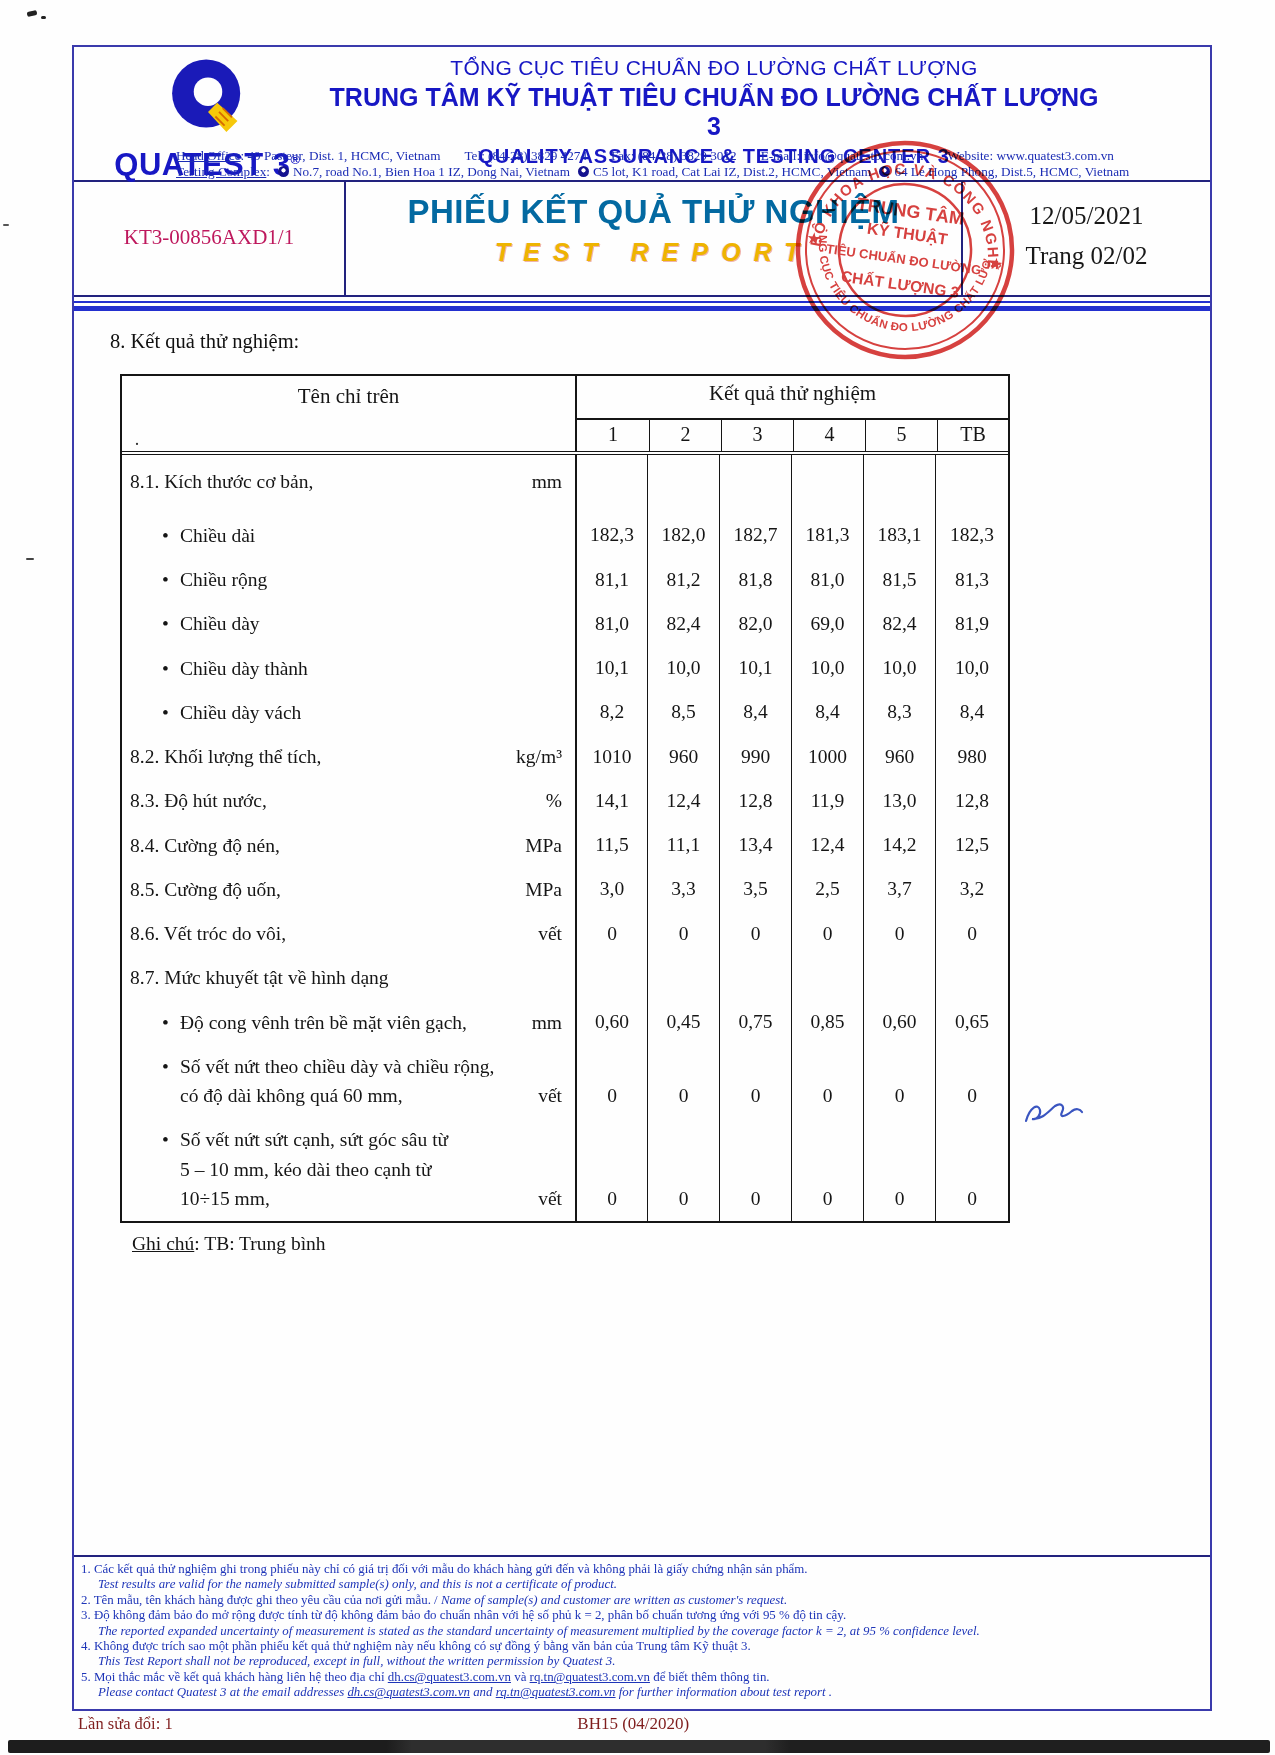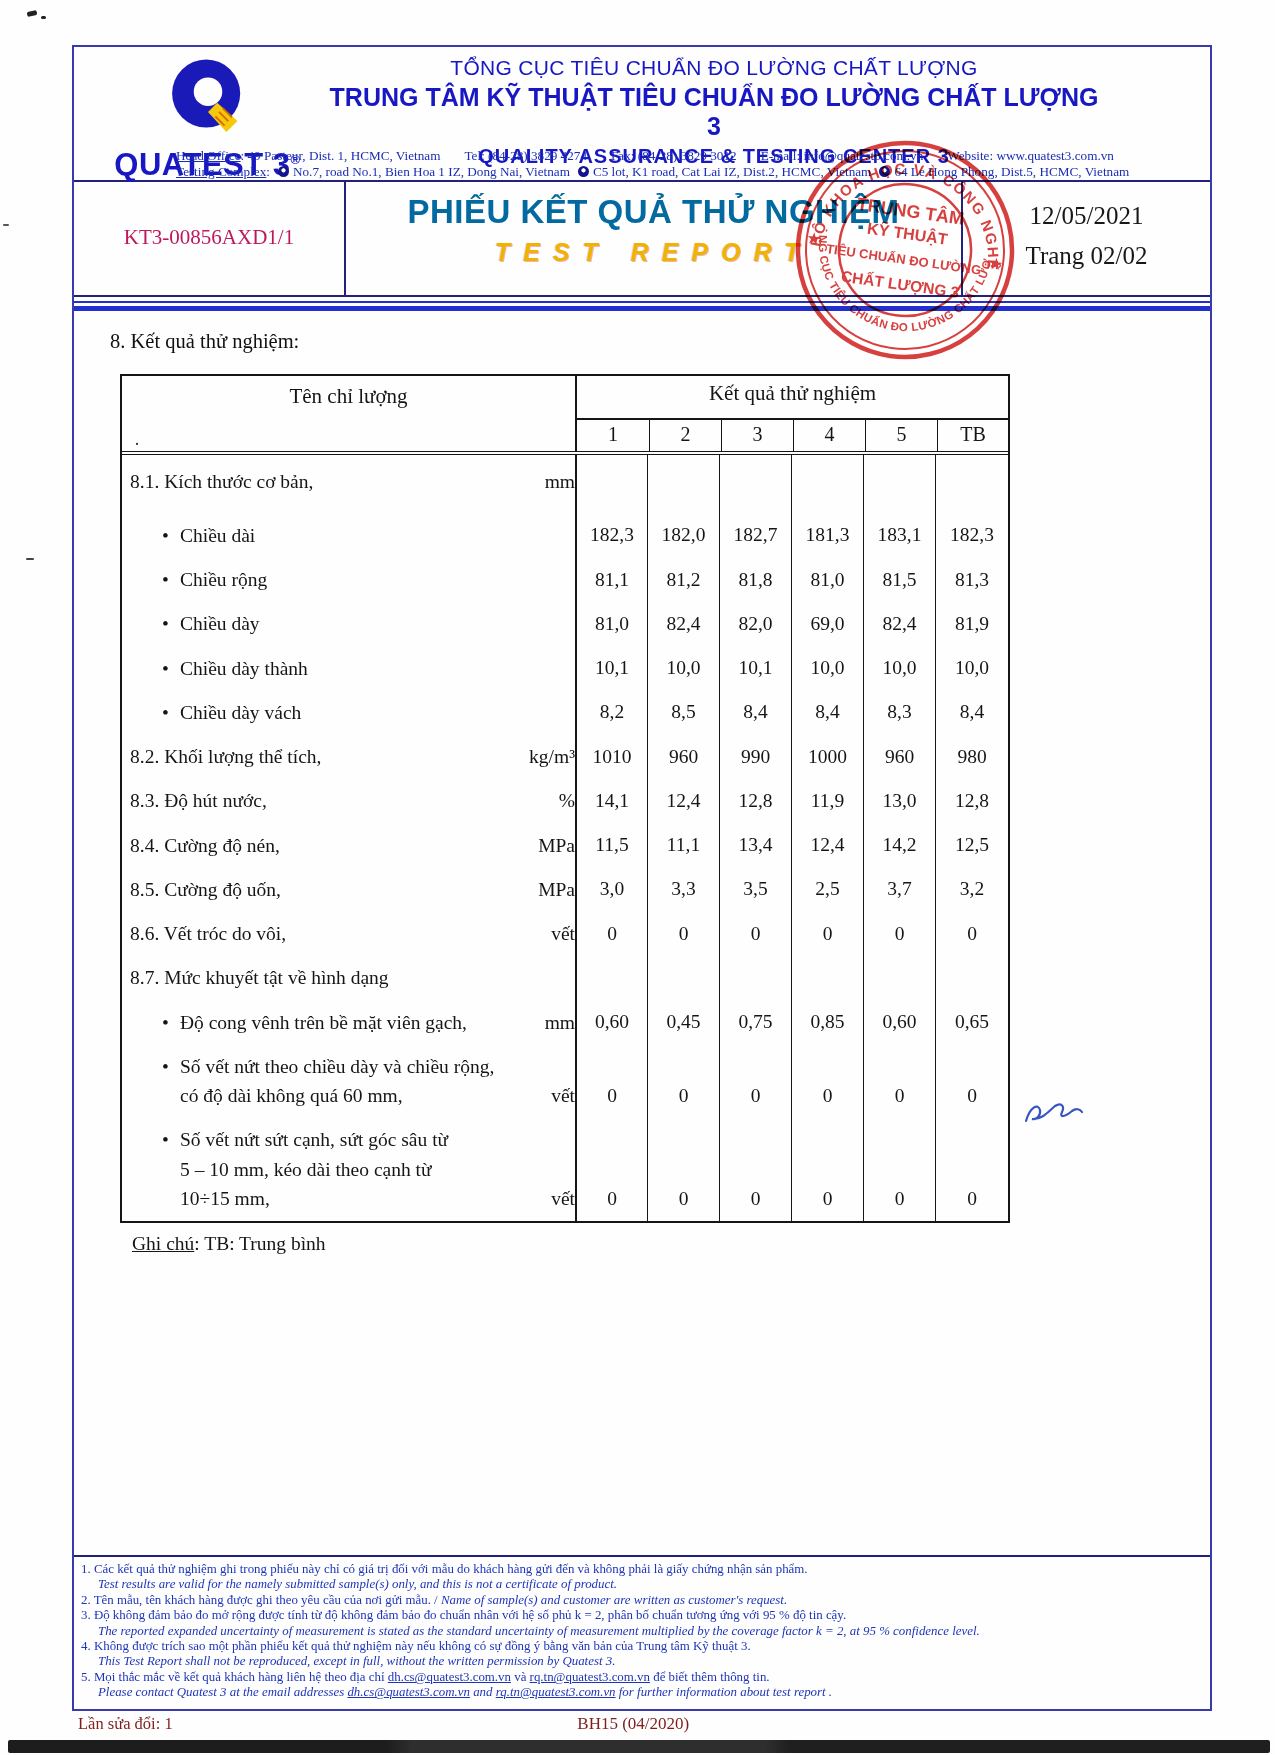--- a/index.html
+++ b/index.html
@@ -65,21 +65,21 @@
   .th-res-top{text-align:center;font-size:21px;padding:5px 0 12px;border-bottom:2px solid #151515;}
   .th-cols{display:grid;grid-template-columns:repeat(5,72px) 1fr;}
   .th-cols .thc{text-align:center;font-size:20px;padding:3px 0 5px;border-left:1.6px solid #151515;}
   .th-cols .thc:first-child{border-left:none;}
   .trow{display:grid;grid-template-columns:453px repeat(5,72px) 1fr;}
   .tname{padding:7.5px 0;font-size:19.5px;line-height:1.5;}
   .tall .tname{padding:12px 0 17px;}
   .ln{display:flex;align-items:baseline;padding-left:8px;}
   .ln .blt{width:18px;margin-left:32px;flex:none;}
   .ln.nob{padding-left:8px;}
-  .unit{margin-left:auto;}
+  .unit{margin-left:auto;padding-right:13px;}
   .tval{border-left:1.6px solid #151515;display:flex;align-items:center;justify-content:center;
         font-size:19.5px;padding:2px;}
   .trow .tval:nth-child(2){border-left-width:2px;}
   .vb .tval{align-items:flex-end;padding-bottom:11px;}
   .ghichu{margin:10px 0 0 50px;font-size:19.5px;}
   .ghichu .lbl{text-decoration:underline;}
 
   .squiggle{position:absolute;left:940px;top:782px;}
 
   
@@ -152,21 +152,21 @@
       <div class="r1"></div>
         <div class="r2"></div>
     </div>
 
     <div class="content">
       <div class="heading">8. Kết quả thử nghiệm:</div>
 
       <div class="ttable">
         <div class="thead">
           <div class="th-name">
-            <span>Tên chỉ lượng</span>
+            <span>Tên chỉ trên</span>
               <span class="dot">·</span>
           </div>
           <div class="th-res">
             <div class="th-res-top">Kết quả thử nghiệm</div>
             <div class="th-cols">
               <div class="thc">1</div>
               <div class="thc">2</div>
               <div class="thc">3</div>
               <div class="thc">4</div>
               <div class="thc">5</div>

